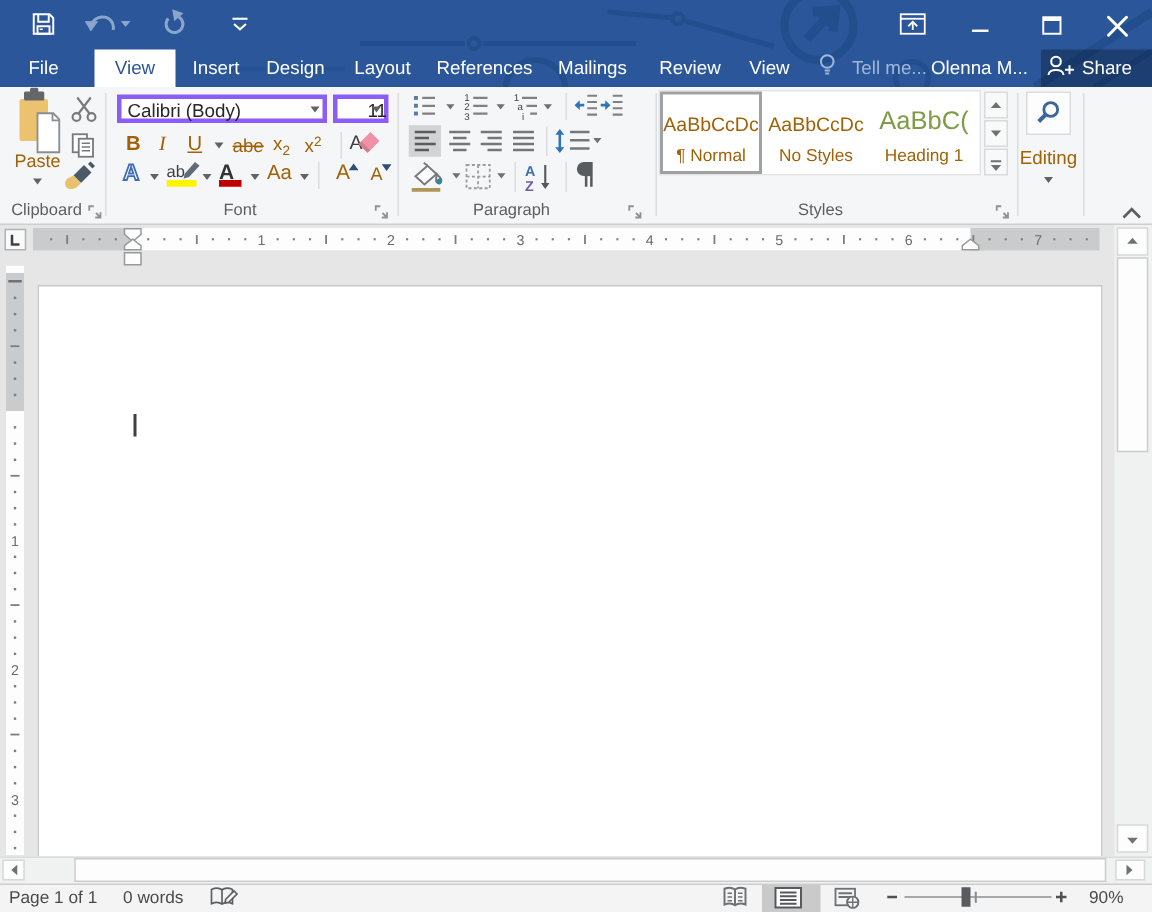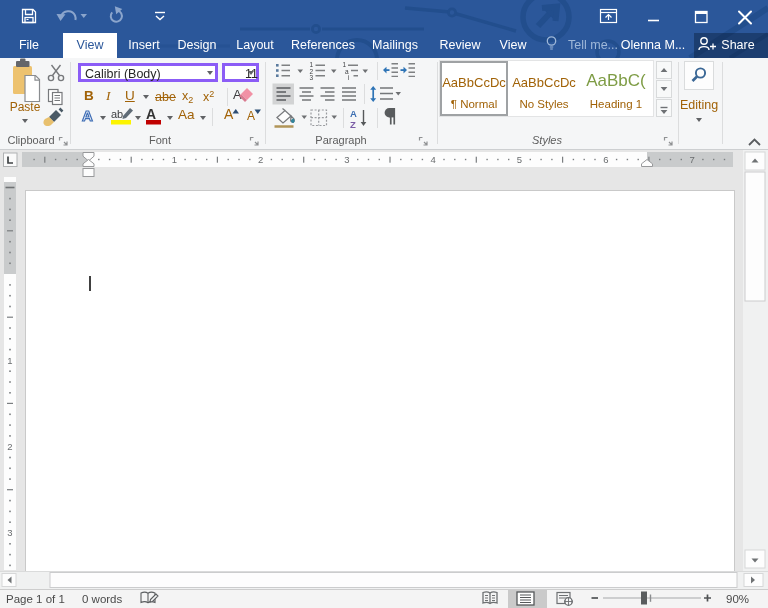--- a/index.html
+++ b/index.html
@@ -121,21 +121,21 @@
 
 <div id="ribbon">
   <div class="gsep" style="left:70px;"></div>
   <div class="gsep" style="left:265px;"></div>
   <div class="gsep" style="left:437px;"></div>
   <div class="gsep" style="left:678px;"></div>
   <div class="gsep" style="left:722px;"></div>
   <div class="glabel" style="left:2px;width:58px;">Clipboard</div>
   <div class="glabel" style="left:100px;width:120px;">Font</div>
   <div class="glabel" style="left:281px;width:120px;">Paragraph</div>
-  <div class="glabel" style="left:487px;width:120px;font-style:italic;">Styles</div>
+  <div class="glabel" style="left:487px;width:120px;">Styles</div>
 
   <svg class="abs" style="left:0;top:0" width="70" height="92" viewBox="0 0 70 92">
 
     <rect x="13" y="8" width="19" height="28" rx="1.5" fill="#EDC26F"></rect>
     <rect x="16" y="3" width="13.5" height="6" rx="1" fill="#64666A"></rect>
     <rect x="20" y="0.5" width="5.5" height="3.5" rx="1" fill="#64666A"></rect>
     <path d="M25 17.5 H35.5 L39.5 21.5 V43.5 H25 Z" fill="#FFFFFF" stroke="#8A8D90" stroke-width="1.2"></path>
     <path d="M35 17.8 V22.2 H39.4" fill="none" stroke="#8A8D90" stroke-width="1.2"></path>
 
     <g stroke="#77797C" stroke-width="1.4" fill="none">

